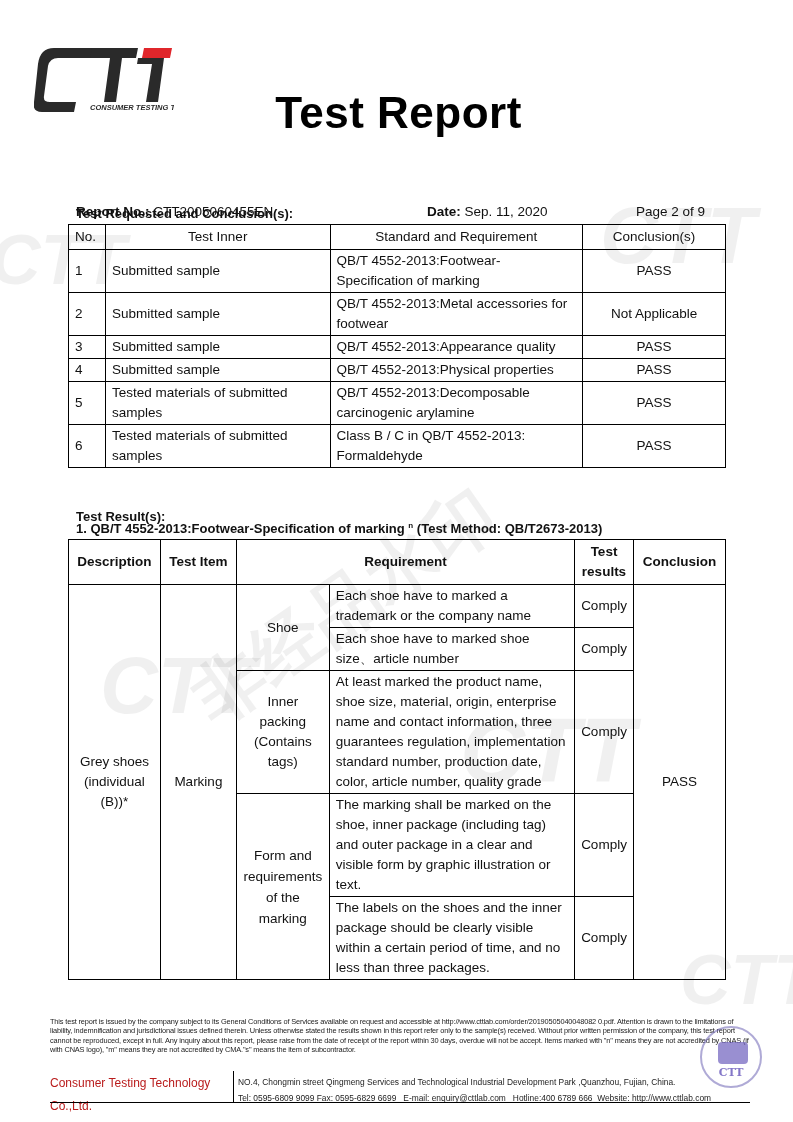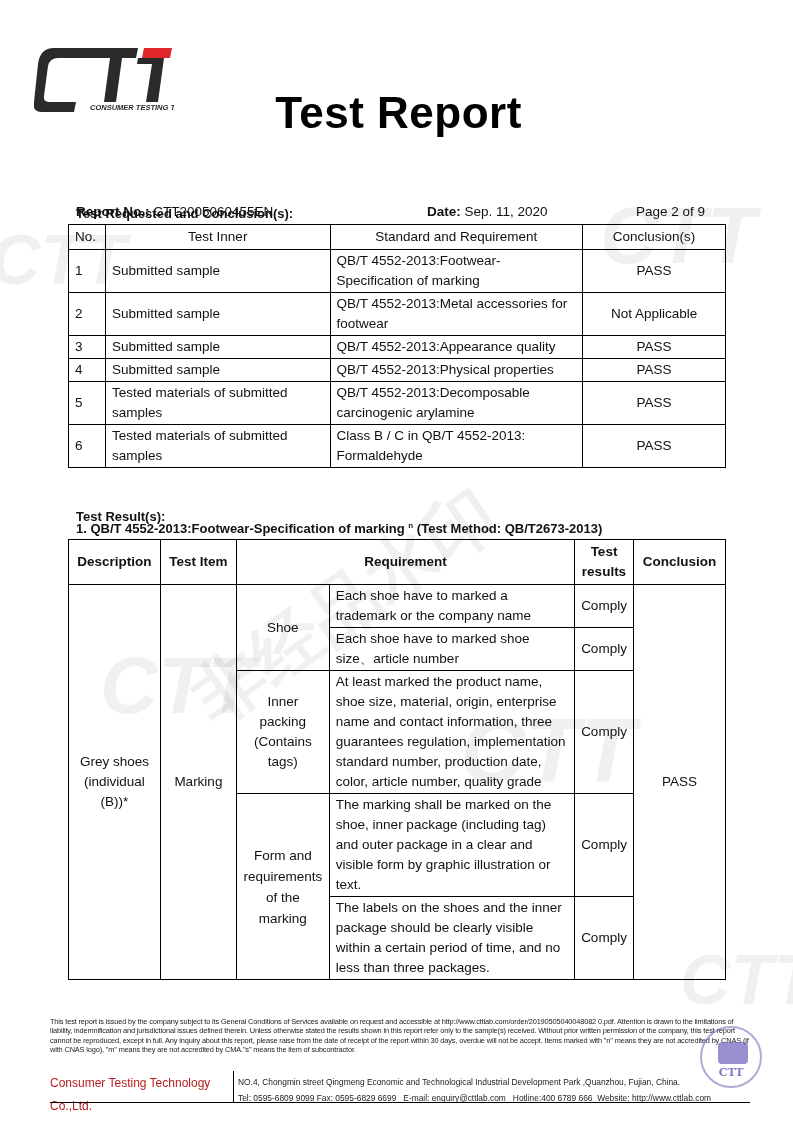--- a/index.html
+++ b/index.html
@@ -176,21 +176,21 @@
     <td>The labels on the shoes and the inner package should be clearly visible within a certain period of time, and no less than three packages.</td>
     <td class="c">Comply</td>
   </tr>
 </tbody>
   </table>
 
 <div class="footer-note">This test report is issued by the company subject to its General Conditions of Services available on request and accessible at http://www.cttlab.com/order/20190505040048082 0.pdf. Attention is drawn to the limitations of liability, indemnification and jurisdictional issues defined therein. Unless otherwise stated the results shown in this report refer only to the sample(s) received. Without prior written permission of the company, this test report cannot be reproduced, except in full. Any inquiry about this report, please raise from the date of receipt of the report within 30 days, overdue will not be accept. Items marked with "n" means they are not accredited by CNAS (if with CNAS logo), "m" means they are not accredited by CMA."s" means the item of subcontractor.</div>
 <div class="footer-co">Consumer Testing Technology Co.,Ltd.</div>
 <div class="footer-sep"></div>
 <div class="footer-addr">
-  <div>NO.4, Chongmin street Qingmeng Economic and Technological Industrial Development Park ,Quanzhou, Fujian, China.</div>
+  <div>NO.4, Chongmin street Qingmeng Services and Technological Industrial Development Park ,Quanzhou, Fujian, China.</div>
   <div>
     <span>Tel: 0595-6809 9099 Fax: 0595-6829 6699</span>&nbsp;&nbsp;&nbsp;<span>E-mail:</span> <u>enquiry@cttlab.com</u>&nbsp;&nbsp;&nbsp;<span>Hotline:400 6789 666</span>&nbsp;&nbsp;<span>Website:</span> <u>http://www.cttlab.com</u>
   </div>
 </div>
 <div class="footer-line"></div>
 
 <div class="stamp">
   <div class="stamp-inner"></div>
   <div class="stamp-text">CTT</div>
 </div>

